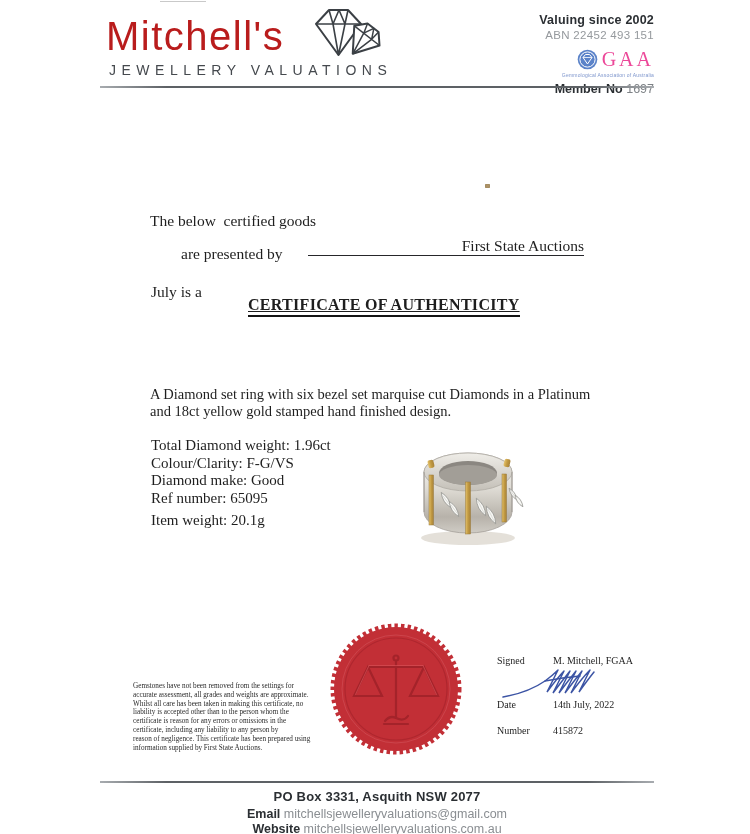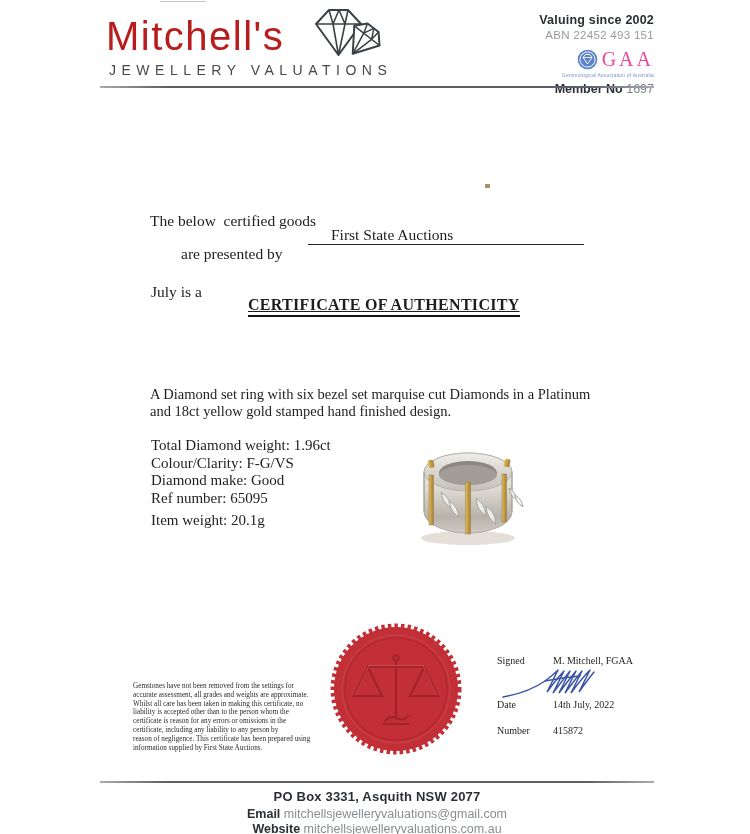--- a/index.html
+++ b/index.html
@@ -83,21 +83,21 @@
     <div class="member">
       <b>Member No</b>
       <span class="num">1697</span>
     </div>
   </div>
 
   <div class="abs hdr-rule" style="left:100px;top:86px;width:554px;"></div>
 
   <div class="abs serif15" style="left:150px;top:212px;">The below  certified goods</div>
   <div class="abs serif15" style="left:151px;top:245px;margin-left:30px;">are presented by</div>
-  <div class="abs presenter-line" style="left:308px;top:226px;width:276px;height:18px;">
+  <div class="abs presenter-line" style="left:308px;top:237px;width:276px;height:18px;text-align:right;">
     <span class="serif15" style="padding-left:23px;">First State Auctions</span>
   </div>
 
   <div class="abs serif15" style="left:151px;top:283px;">July is a</div>
   <div class="abs cert-title" style="left:248px;top:296px;text-decoration:underline;">CERTIFICATE OF AUTHENTICITY</div>
 
   <div class="abs desc" style="left:150px;top:386px;">
     <div>A Diamond set ring with six bezel set marquise cut Diamonds in a Platinum</div>
     <div>and 18ct yellow gold stamped hand finished design.</div>
   </div>

